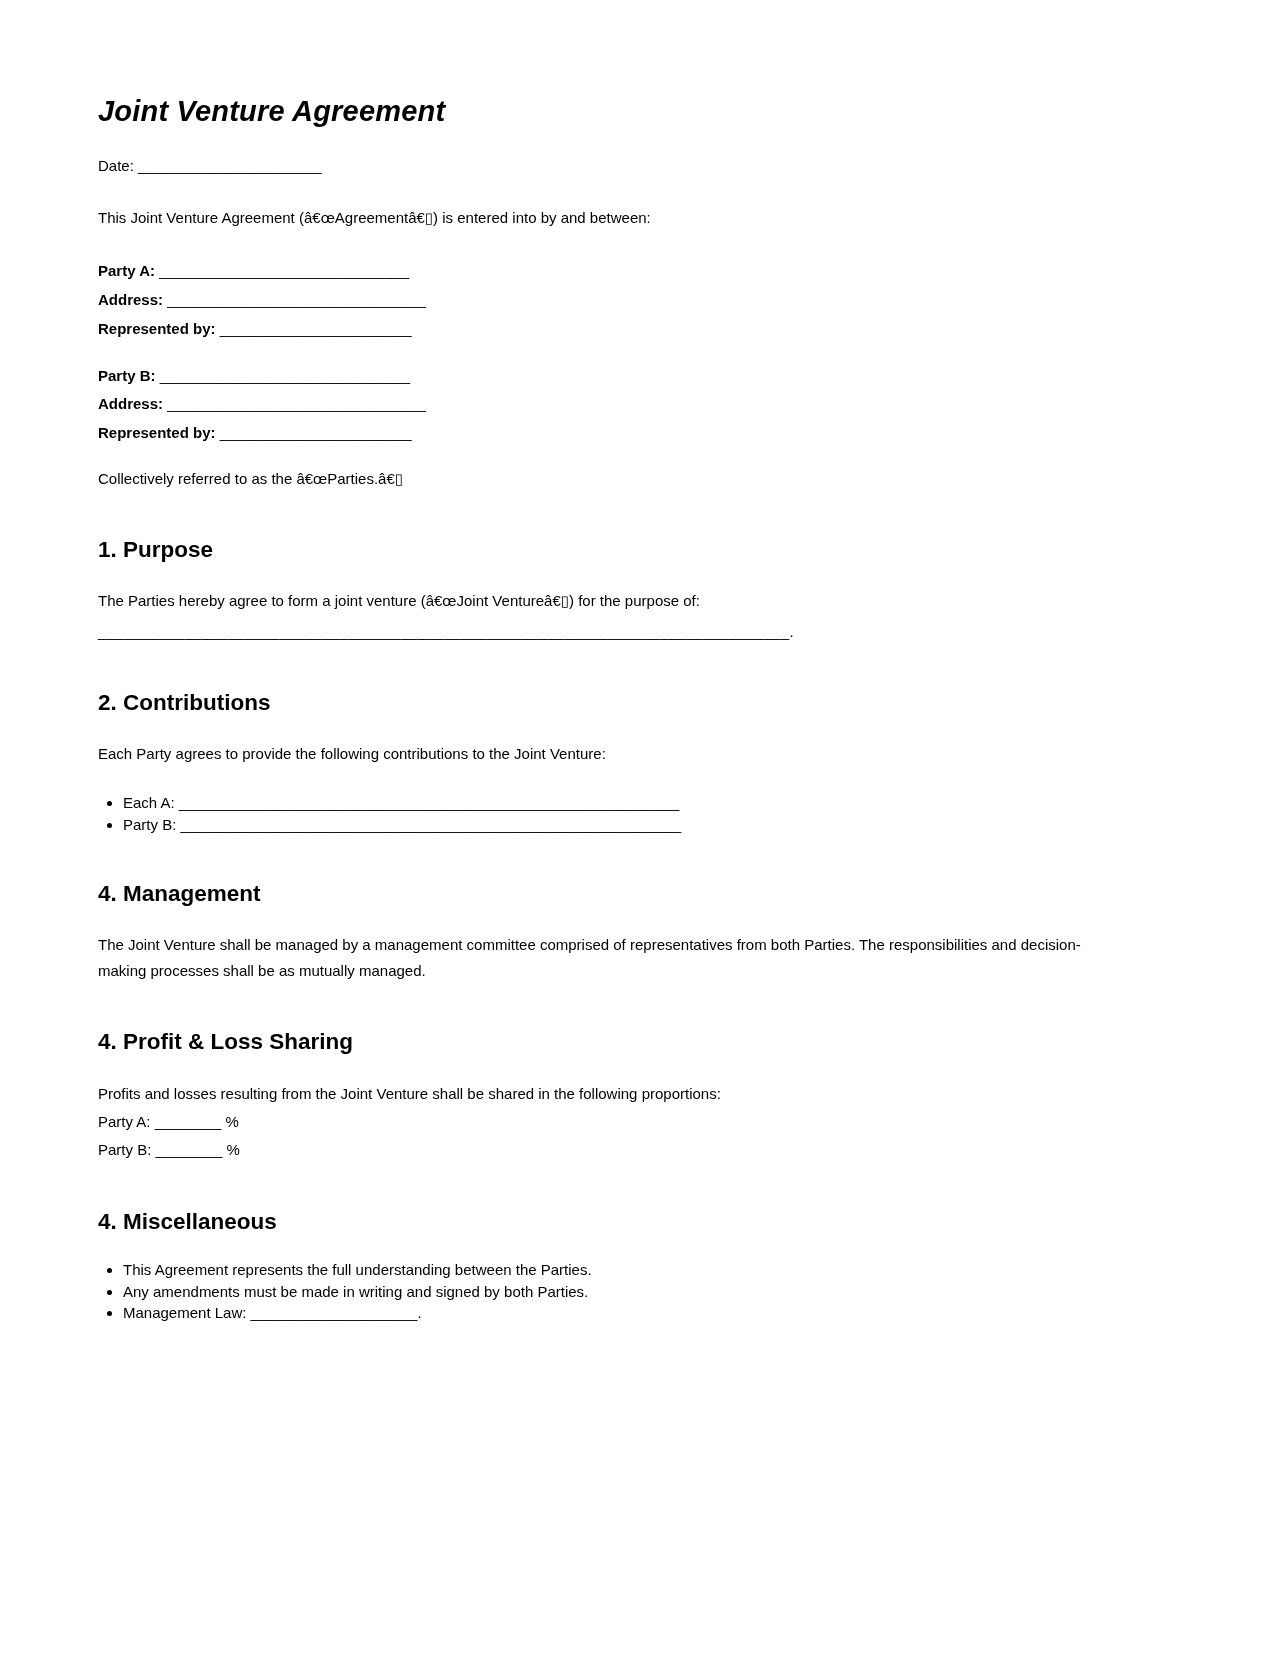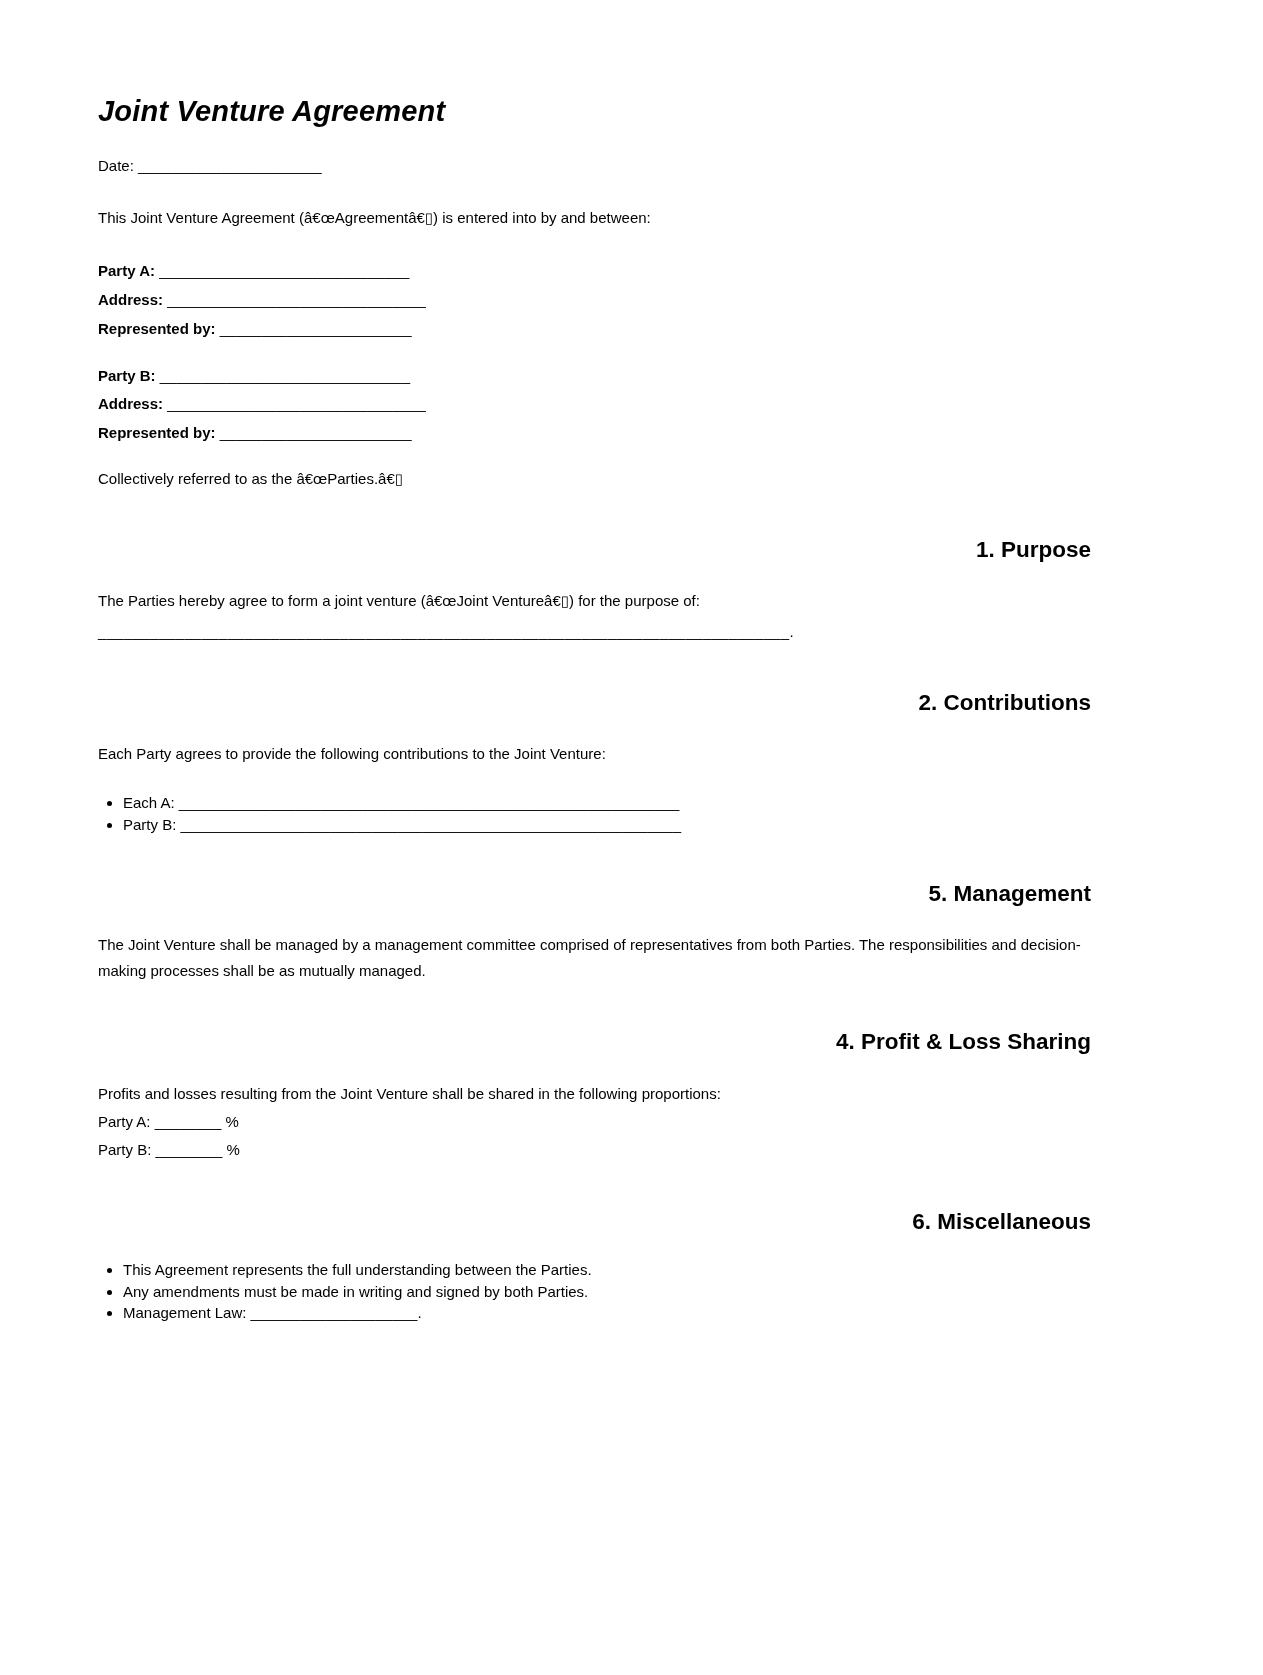--- a/index.html
+++ b/index.html
@@ -23,21 +23,20 @@
   p { margin: 0 0 26px 0; }
   .inline-line { margin: 0 0 26px 0; }
   .party-block { margin: 0 0 18px 0; }
   .party-line { margin: 0; line-height: 1.92; }
   .bold { font-weight: bold; }
   .section-heading {
     font-size: 22.5px;
     font-weight: bold;
     margin: 44px 0 24px 0;
     line-height: 1.25;
-    text-align: right;
   }
   .blank { white-space: nowrap; }
   .purpose-blank {
     margin: 4px 0 30px 0;
     letter-spacing: 0.3px;
   }
   ul.doc-list {
     margin: 0 0 26px 0;
     padding-left: 25px;
   }
@@ -82,36 +81,36 @@
   <section>
     <h2 class="section-heading">2. Contributions</h2>
     <p>Each Party agrees to provide the following contributions to the Joint Venture:</p>
     <ul class="doc-list">
       <li>Each A: ____________________________________________________________</li>
       <li>Party B: ____________________________________________________________</li>
     </ul>
   </section>
 
   <section>
-    <h2 class="section-heading">5. Management</h2>
+    <h2 class="section-heading">4. Management</h2>
     <p>The Joint Venture shall be managed by a management committee comprised of representatives from both Parties. The responsibilities and decision-making processes shall be as mutually managed.</p>
   </section>
 
   <section>
     <h2 class="section-heading">4. Profit &amp; Loss Sharing</h2>
     <p class="tight-line">Profits and losses resulting from the Joint Venture shall be shared in the following proportions:</p>
     <p class="tight-line">Party A: ________ %</p>
     <p class="tight-line">Party B: ________ %</p>
   </section>
 
   <section>
   </section>
 
   <section>
-    <h2 class="section-heading">6. Miscellaneous</h2>
+    <h2 class="section-heading">4. Miscellaneous</h2>
     <ul class="doc-list">
       <li>This Agreement represents the full understanding between the Parties.</li>
       <li>Any amendments must be made in writing and signed by both Parties.</li>
       <li>Management Law: ____________________.</li>
     </ul>
   </section>
 
 </div>
 
 </body></html>

